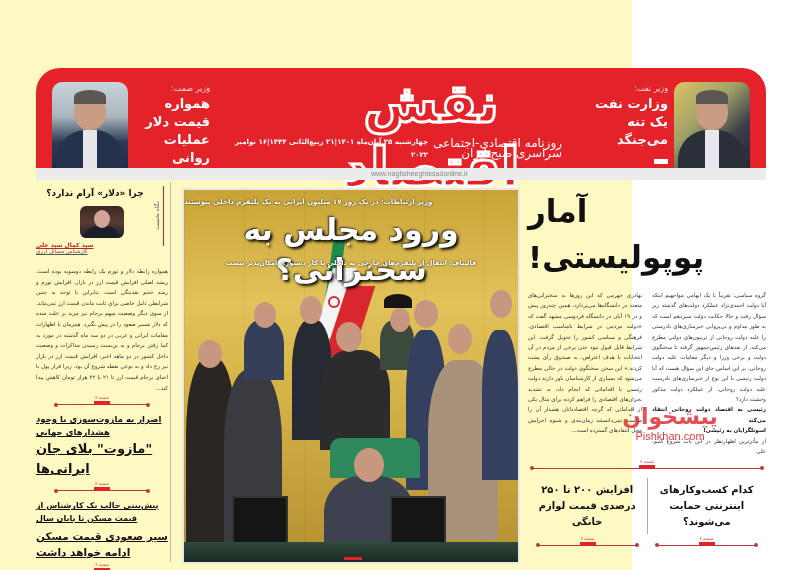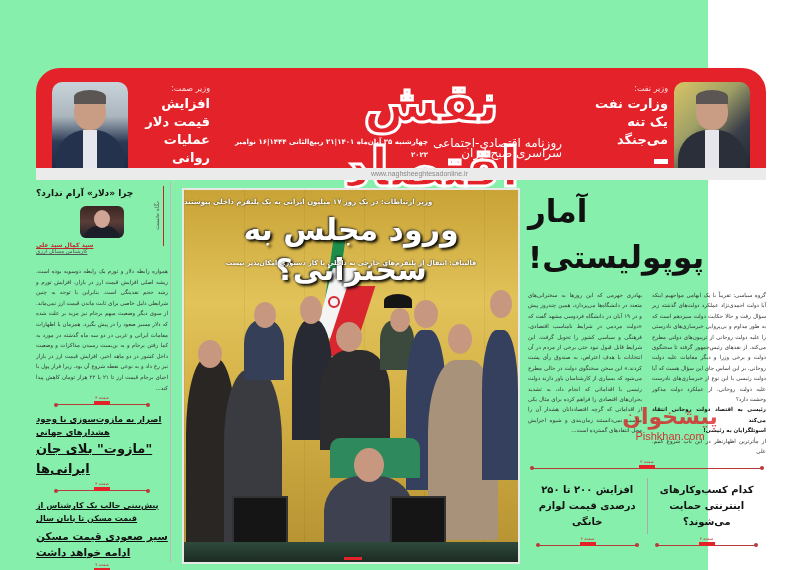--- a/index.html
+++ b/index.html
@@ -1,18 +1,18 @@
 <!DOCTYPE html>
 <html><head>
 <meta charset="utf-8">
 <style>
   * { box-sizing: border-box; margin: 0; padding: 0; }
   html, body { width: 800px; height: 570px; background: #ffffff; overflow: hidden; }
   body { font-family: "DejaVu Sans", sans-serif; color: #111; position: relative; }
-  .page { position: absolute; left: 0; top: 0; width: 708px; height: 570px; background: #86efac; }
+  .page { position: absolute; left: 0; top: 0; width: 632px; height: 570px; background: #fef9c3; }
 
   
   .masthead {
     position: absolute; left: 36px; top: 68px; width: 730px; height: 100px;
     background: #e3222a; border-radius: 24px 24px 0 0;
   }
   .mh-photo { position: absolute; top: 14px; width: 76px; height: 86px; border-radius: 10px 10px 0 0; overflow: hidden; }
   .mh-photo.left { left: 16px; background: linear-gradient(180deg,#c9d3da 0%,#aab5bd 40%,#2b3a55 70%,#1f2c46 100%); }
   .mh-photo.right { right: 16px; background: linear-gradient(135deg,#d9c565 0%,#9fa066 40%,#3b3f4a 70%,#242833 100%); }
   .mh-photo .head { position:absolute; left: 22px; top: 10px; width: 32px; height: 38px; border-radius: 50% 50% 45% 45%; background:#c99c84; }
@@ -37,21 +37,21 @@
 
   .site-bar { position: absolute; left: 36px; top: 168px; width: 730px; height: 12px; background: #ebebeb; }
   .site-url { position: absolute; left: 335px; top: 0; font-size: 7px; color: #888; line-height: 12px; font-family: "Liberation Sans", sans-serif; }
 
   
   .col-left { position: absolute; left: 36px; top: 186px; width: 132px; height: 380px; }
   .col-divider { position: absolute; left: 170px; top: 182px; width: 1px; height: 380px; background: #bbb; }
   .col-center { position: absolute; left: 182px; top: 188px; width: 338px; height: 376px; }
   .col-right { position: absolute; left: 528px; top: 186px; width: 238px; height: 380px; }
 
-  .rtl { direction: rtl; text-align: left; }
+  .rtl { direction: rtl; text-align: center; }
   .ctr { text-align: left; direction: rtl; text-decoration: underline; }
 
   
   .nm-title { font-size: 9px; font-weight: bold; margin-top: 2px; }
   .nm-photo { position: relative; width: 44px; height: 32px; margin: 8px auto 0; border-radius: 6px; background: linear-gradient(180deg,#3a2623 0%,#5a3d36 50%,#1c1e2a 100%); overflow: hidden; }
   .nm-photo .head { position:absolute; left: 14px; top: 4px; width: 16px; height: 18px; border-radius: 50%; background:#d0a595; }
   .nm-photo .suit { position:absolute; left: 4px; top: 20px; width: 36px; height: 14px; border-radius: 14px 14px 0 0; background:#1b1d29; }
   .nm-author { margin-top: 3px; font-size: 6px; font-weight: bold; color: #c0272d; }
   .nm-role { font-size: 5.5px; color: #555; }
   .nm-body { margin-top: 12px; font-size: 5.5px; line-height: 10.6px; color: #333; text-align: justify; direction: rtl; }
@@ -111,21 +111,21 @@
 
   <div class="masthead">
     <div class="mh-photo left">
       <div class="suit"></div>
         <div class="shirt"></div>
         <div class="head"></div>
         <div class="hair"></div>
     </div>
     <div class="mh-side left">
       <div class="kicker">وزیر صمت:</div>
-      <div class="hl">افزایش</div>
+      <div class="hl">همواره</div>
       <div class="hl">قیمت دلار</div>
       <div class="hl">عملیات روانی</div>
       <div class="hl">است</div>
       <span class="pg"></span>
     </div>
 
     <div class="logo">نقش اقتصاد</div>
     <div class="mh-subtitle">
       <div>روزنامه اقتصادی-اجتماعی</div>
       <div>سراسری صبح ایران</div>

